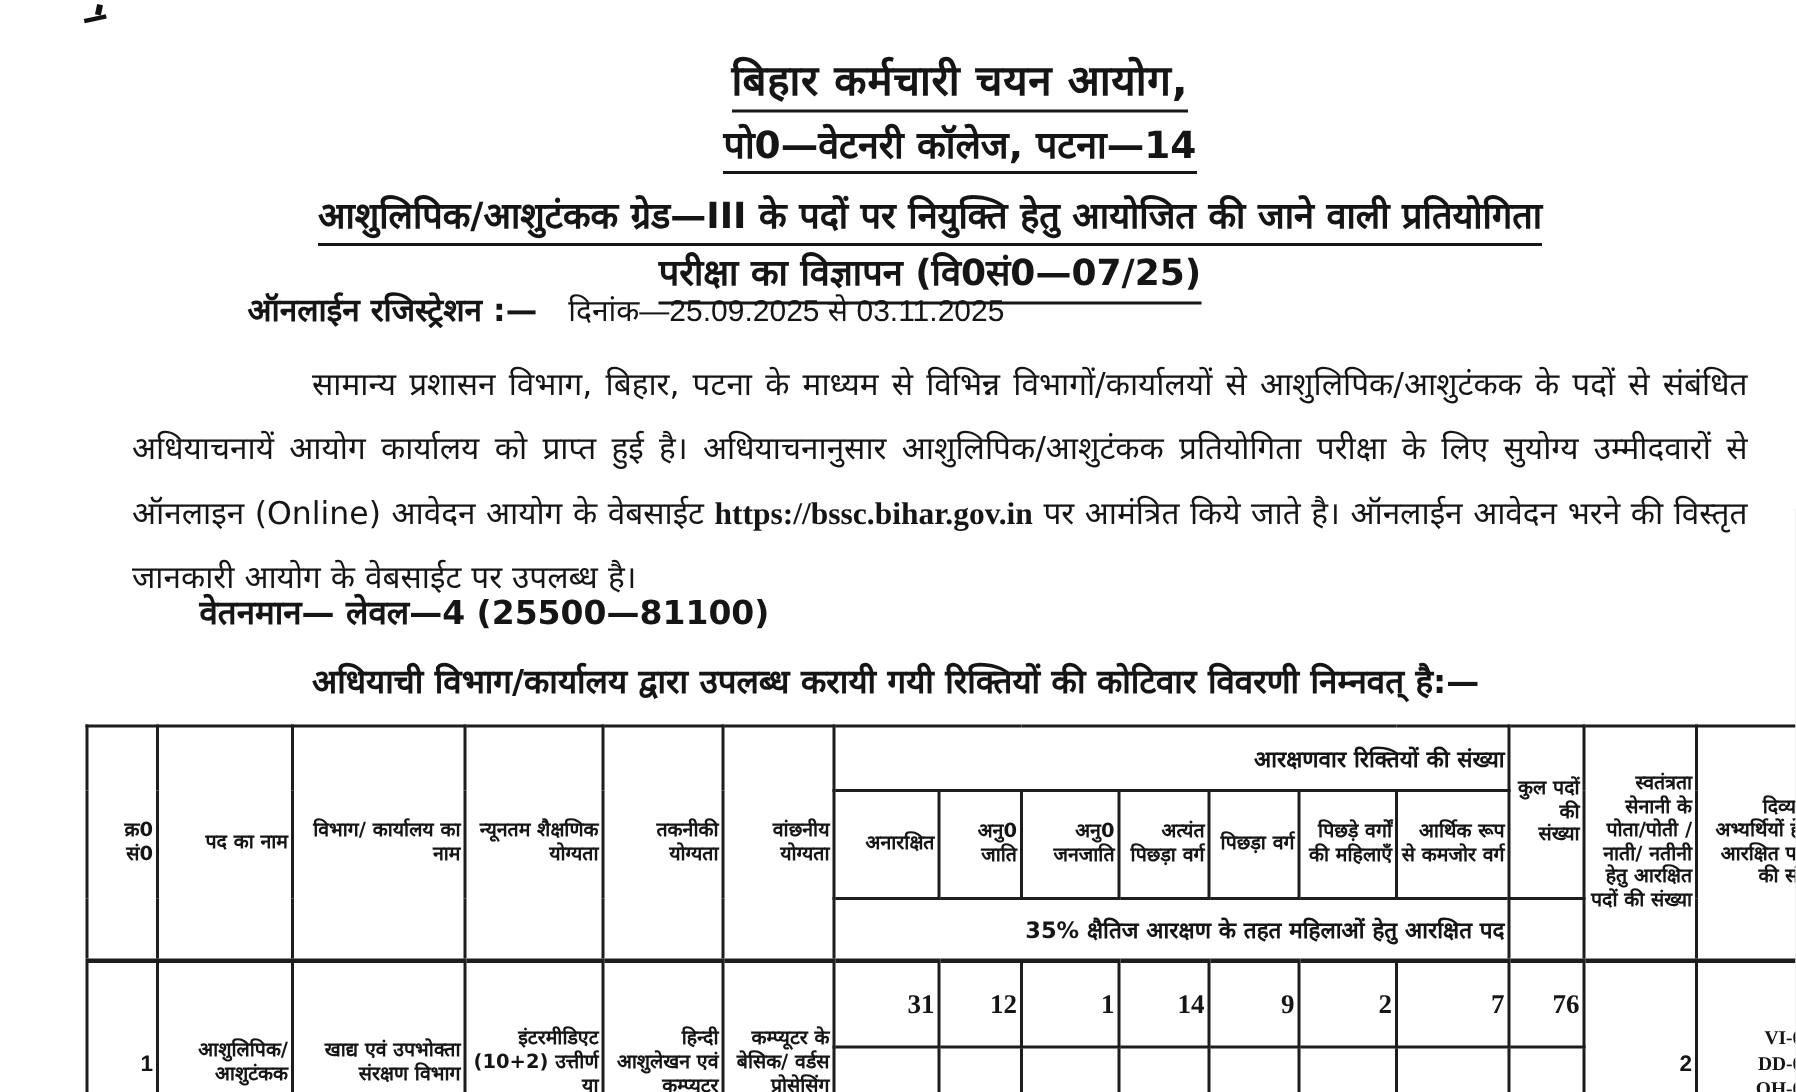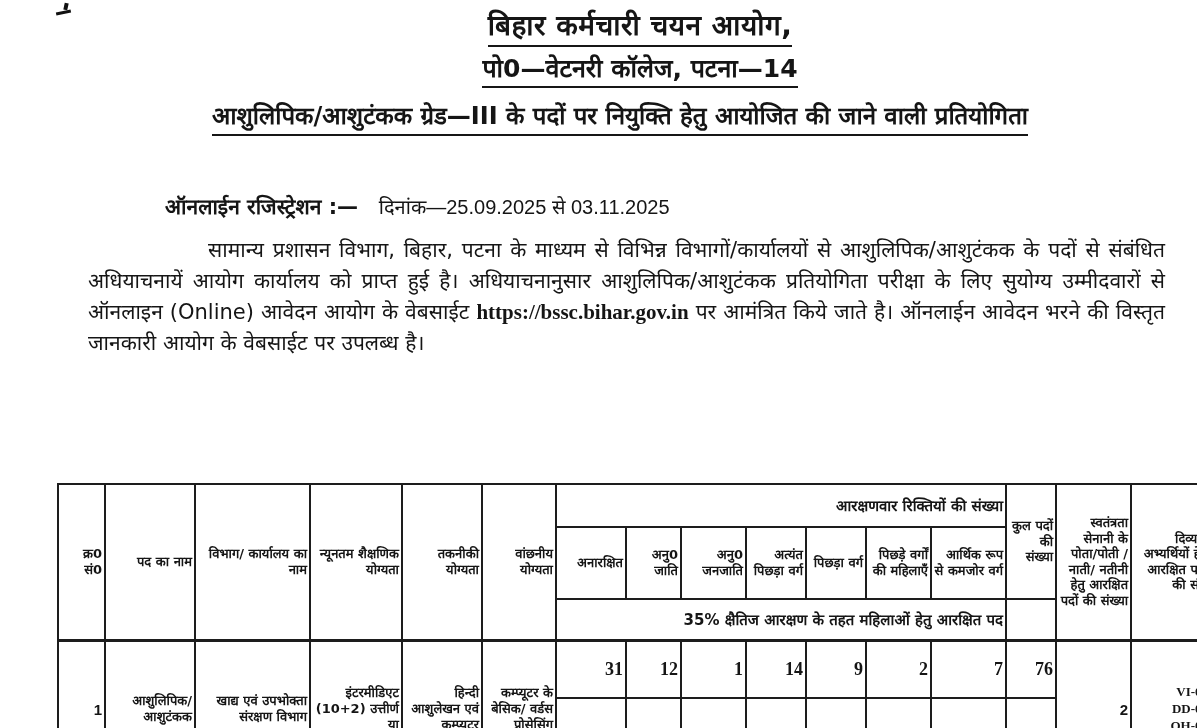--- a/index.html
+++ b/index.html
@@ -4,39 +4,39 @@
 <style>
   html,body{margin:0;padding:0;background:#e8e8e8;}
   .page{
     position:relative;
     width:1197px;height:728px;
     background:#ffffff;
     overflow:hidden;
     font-family:"DejaVu Sans","Liberation Sans",sans-serif;
     color:#151515;
   }
-  .u{border-bottom:2px solid #161616;padding-bottom:2px;display:inline-block;}
+  .u{border-bottom:2px solid #161616;padding-bottom:2px;display:inline-block;margin-top:28px;}
   .ink-dot{position:absolute;left:64px;top:3px;width:4px;height:7px;background:#111;transform:rotate(12deg);}
   .ink-dash{position:absolute;left:56px;top:11px;width:15px;height:3px;background:#111;transform:rotate(-12deg);}
 
   .head-wrap{position:absolute;left:90px;top:8px;width:1100px;text-align:center;line-height:1.25;}
   .org-name{font-size:28px;font-weight:bold;letter-spacing:.5px;}
   .org-address{font-size:25px;font-weight:bold;margin-top:6px;text-align:center;}
 
   .notice-wrap{position:absolute;left:90px;top:100px;width:1060px;text-align:center;line-height:1.35;text-decoration:underline;}
   .notice-l1,.notice-l2{font-size:24px;font-weight:bold;}
   .notice-l2{margin-top:2px;}
 
   .reg-line{position:absolute;left:133px;top:192px;font-size:21px;}
   .reg-label{font-weight:bold;margin-left:32px;}
   .reg-dates{font-family:Liberation Sans, sans-serif;font-weight:normal;font-size:20px;margin-left:14px;}
 
   .body-para{
     position:absolute;left:88px;top:235px;width:1077px;margin:0;
-    font-size:21px;line-height:31px;text-align:justify;text-indent:120px;
+    font-size:21px;line-height:43px;text-align:justify;text-indent:120px;
   }
   .link-bold{font-weight:bold;font-family:"Liberation Serif",serif;font-size:21px;}
 
   .pay-scale{position:absolute;left:133px;top:392px;font-size:22px;font-weight:bold;}
   .table-intro{position:absolute;left:208px;top:438px;font-size:22px;font-weight:bold;}
 
   table.vac{
     position:absolute;left:57px;top:483px;
     border-collapse:collapse;table-layout:fixed;width:1153px;
   }
@@ -65,32 +65,35 @@
   <div class="ink-dot"></div>
   <div class="ink-dash"></div>
 
   <div class="head-wrap">
     <div><span class="org-name u">बिहार कर्मचारी चयन आयोग,</span></div>
     <div><span class="org-address u">पो0—वेटनरी कॉलेज, पटना—14</span></div>
   </div>
 
   <div class="notice-wrap">
     <div><span class="notice-l1 u">आशुलिपिक/आशुटंकक ग्रेड—III के पदों पर नियुक्ति हेतु आयोजित की जाने वाली प्रतियोगिता</span></div>
+    <div><span class="notice-l2 u">परीक्षा का विज्ञापन (वि0सं0—07/25)</span></div>
   </div>
 
   <div class="reg-line">
     <span class="reg-label">ऑनलाईन रजिस्ट्रेशन :—</span>
     <span class="reg-dates">दिनांक—25.09.2025 से 03.11.2025</span>
   </div>
 
   <p class="body-para">
     <span>सामान्य प्रशासन विभाग, बिहार, पटना के माध्यम से विभिन्न विभागों/कार्यालयों से आशुलिपिक/आशुटंकक के पदों से संबंधित अधियाचनायें आयोग कार्यालय को प्राप्त हुई है। अधियाचनानुसार आशुलिपिक/आशुटंकक प्रतियोगिता परीक्षा के लिए सुयोग्य उम्मीदवारों से ऑनलाइन (Online) आवेदन आयोग के वेबसाईट </span><span class="link-bold">https://bssc.bihar.gov.in</span><span> पर आमंत्रित किये जाते है। ऑनलाईन आवेदन भरने की विस्तृत जानकारी आयोग के वेबसाईट पर उपलब्ध है।</span>
   </p>
 
+  <div class="pay-scale">वेतनमान— लेवल—4 (25500—81100)</div>
 
+  <div class="table-intro">अधियाची विभाग/कार्यालय द्वारा उपलब्ध करायी गयी रिक्तियों की कोटिवार विवरणी निम्नवत् है:—</div>
 
   <table class="vac">
     <colgroup>
       <col style="width:47px">
         <col style="width:90px">
         <col style="width:115px">
         <col style="width:92px">
       <col style="width:80px">
         <col style="width:74px">
         <col style="width:70px">

